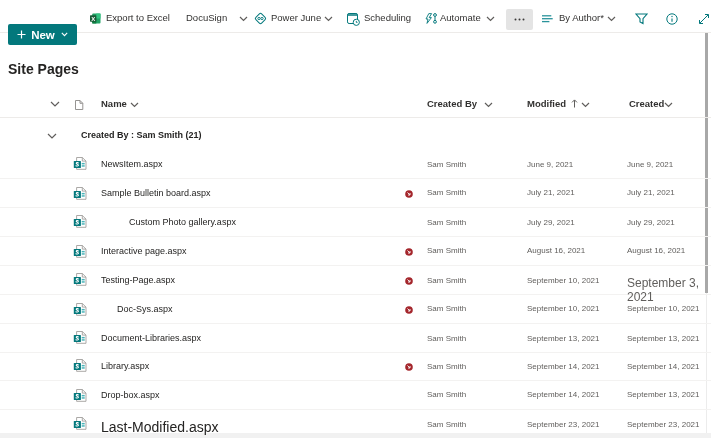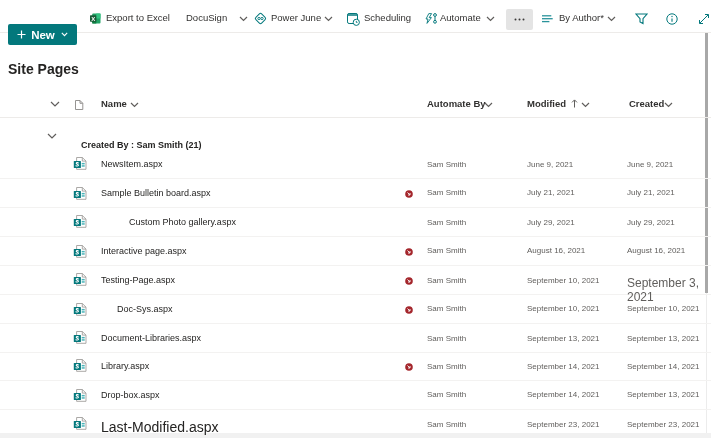--- a/index.html
+++ b/index.html
@@ -113,21 +113,21 @@
     </svg>
   <svg class="abs" style="left:74px;top:100px;" width="10" height="10" viewBox="0 0 10 10">
     <path d="M1.5 0.5 H6 L8.8 3.3 V9.5 H1.5 Z" fill="none" stroke="#8a8886" stroke-width="0.9"></path>
     <path d="M6 0.5 V3.3 H8.8" fill="none" stroke="#8a8886" stroke-width="0.9"></path>
   </svg>
   <div class="abs" style="left:101px;top:98px;font-size:9.5px;font-weight:bold;color:#323130;">Name</div>
   <svg class="abs" style="left:130px;top:102px;" width="9" height="6" viewBox="0 0 9 6">
       <path class="chev" d="M1 1 L4.5 4.5 L8 1"></path>
     </svg>
 
-  <div class="abs" style="left:427px;top:98px;font-size:9.5px;font-weight:bold;color:#323130;">Automate By</div>
+  <div class="abs" style="left:427px;top:98px;font-size:9.5px;font-weight:bold;color:#323130;">Created By</div>
   <svg class="abs" style="left:484px;top:102px;" width="9" height="6" viewBox="0 0 9 6">
       <path class="chev" d="M1 1 L4.5 4.5 L8 1"></path>
     </svg>
 
   <div class="abs" style="left:527px;top:98px;font-size:9.5px;font-weight:bold;color:#323130;">Modified</div>
   <svg class="abs" style="left:571px;top:99px;" width="7" height="9" viewBox="0 0 7 9">
       <path d="M3.5 8.5 V1.2 M1 3.4 L3.5 0.9 L6 3.4" stroke="#605e5c" stroke-width="1" fill="none"></path>
     </svg>
   <svg class="abs" style="left:581px;top:102px;" width="9" height="6" viewBox="0 0 9 6">
       <path class="chev" d="M1 1 L4.5 4.5 L8 1"></path>
@@ -136,21 +136,21 @@
   <div class="abs" style="left:629px;top:98px;font-size:9.5px;font-weight:bold;color:#323130;">Created</div>
   <svg class="abs" style="left:664px;top:102px;" width="9" height="6" viewBox="0 0 9 6">
       <path class="chev" d="M1 1 L4.5 4.5 L8 1"></path>
     </svg>
 
   <div class="abs" style="left:0;top:117px;width:711px;height:1px;background:#edebe9;"></div>
 
   <svg class="abs" style="left:47px;top:133px;" width="10" height="6" viewBox="0 0 10 6">
       <path class="chev" d="M1 1 L5 5 L9 1"></path>
     </svg>
-  <div class="abs" style="left:81px;top:140px;font-size:9px;font-weight:bold;color:#252423;">Created By : Sam Smith (21)</div>
+  <div class="abs" style="left:81px;top:130px;font-size:9px;font-weight:bold;color:#252423;">Created By : Sam Smith (21)</div>
 
   <div class="abs" style="left:0;top:150px;width:711px;height:29px;border-bottom:1px solid #f3f2f1;"></div>
 <svg class="abs" style="left:73px;top:155px;" width="14" height="16" viewBox="0 0 14 16">
  <path d="M3.6 2.5 H9.3 L13 6.1 V14.3 H3.6 Z" fill="#fff" stroke="#a19f9d" stroke-width="0.9"></path>
  <path d="M9.3 2.5 V6.1 H13" fill="none" stroke="#a19f9d" stroke-width="0.9"></path>
  <rect x="8.7" y="7.9" width="3" height="1.5" fill="#4ab3b8"></rect>
  <rect x="8.7" y="10.2" width="3" height="1.5" fill="#4ab3b8"></rect>
  <rect x="0.8" y="6.1" width="7.1" height="6.8" rx="0.5" fill="#03787c"></rect>
  <path d="M5.5 8 C5 7.5 3.3 7.4 3.2 8.3 C3.1 9.2 5.6 9.2 5.5 10.2 C5.4 11.1 3.6 11.2 2.9 10.7" fill="none" stroke="#fff" stroke-width="1.05" stroke-linecap="round"></path>
 </svg>

